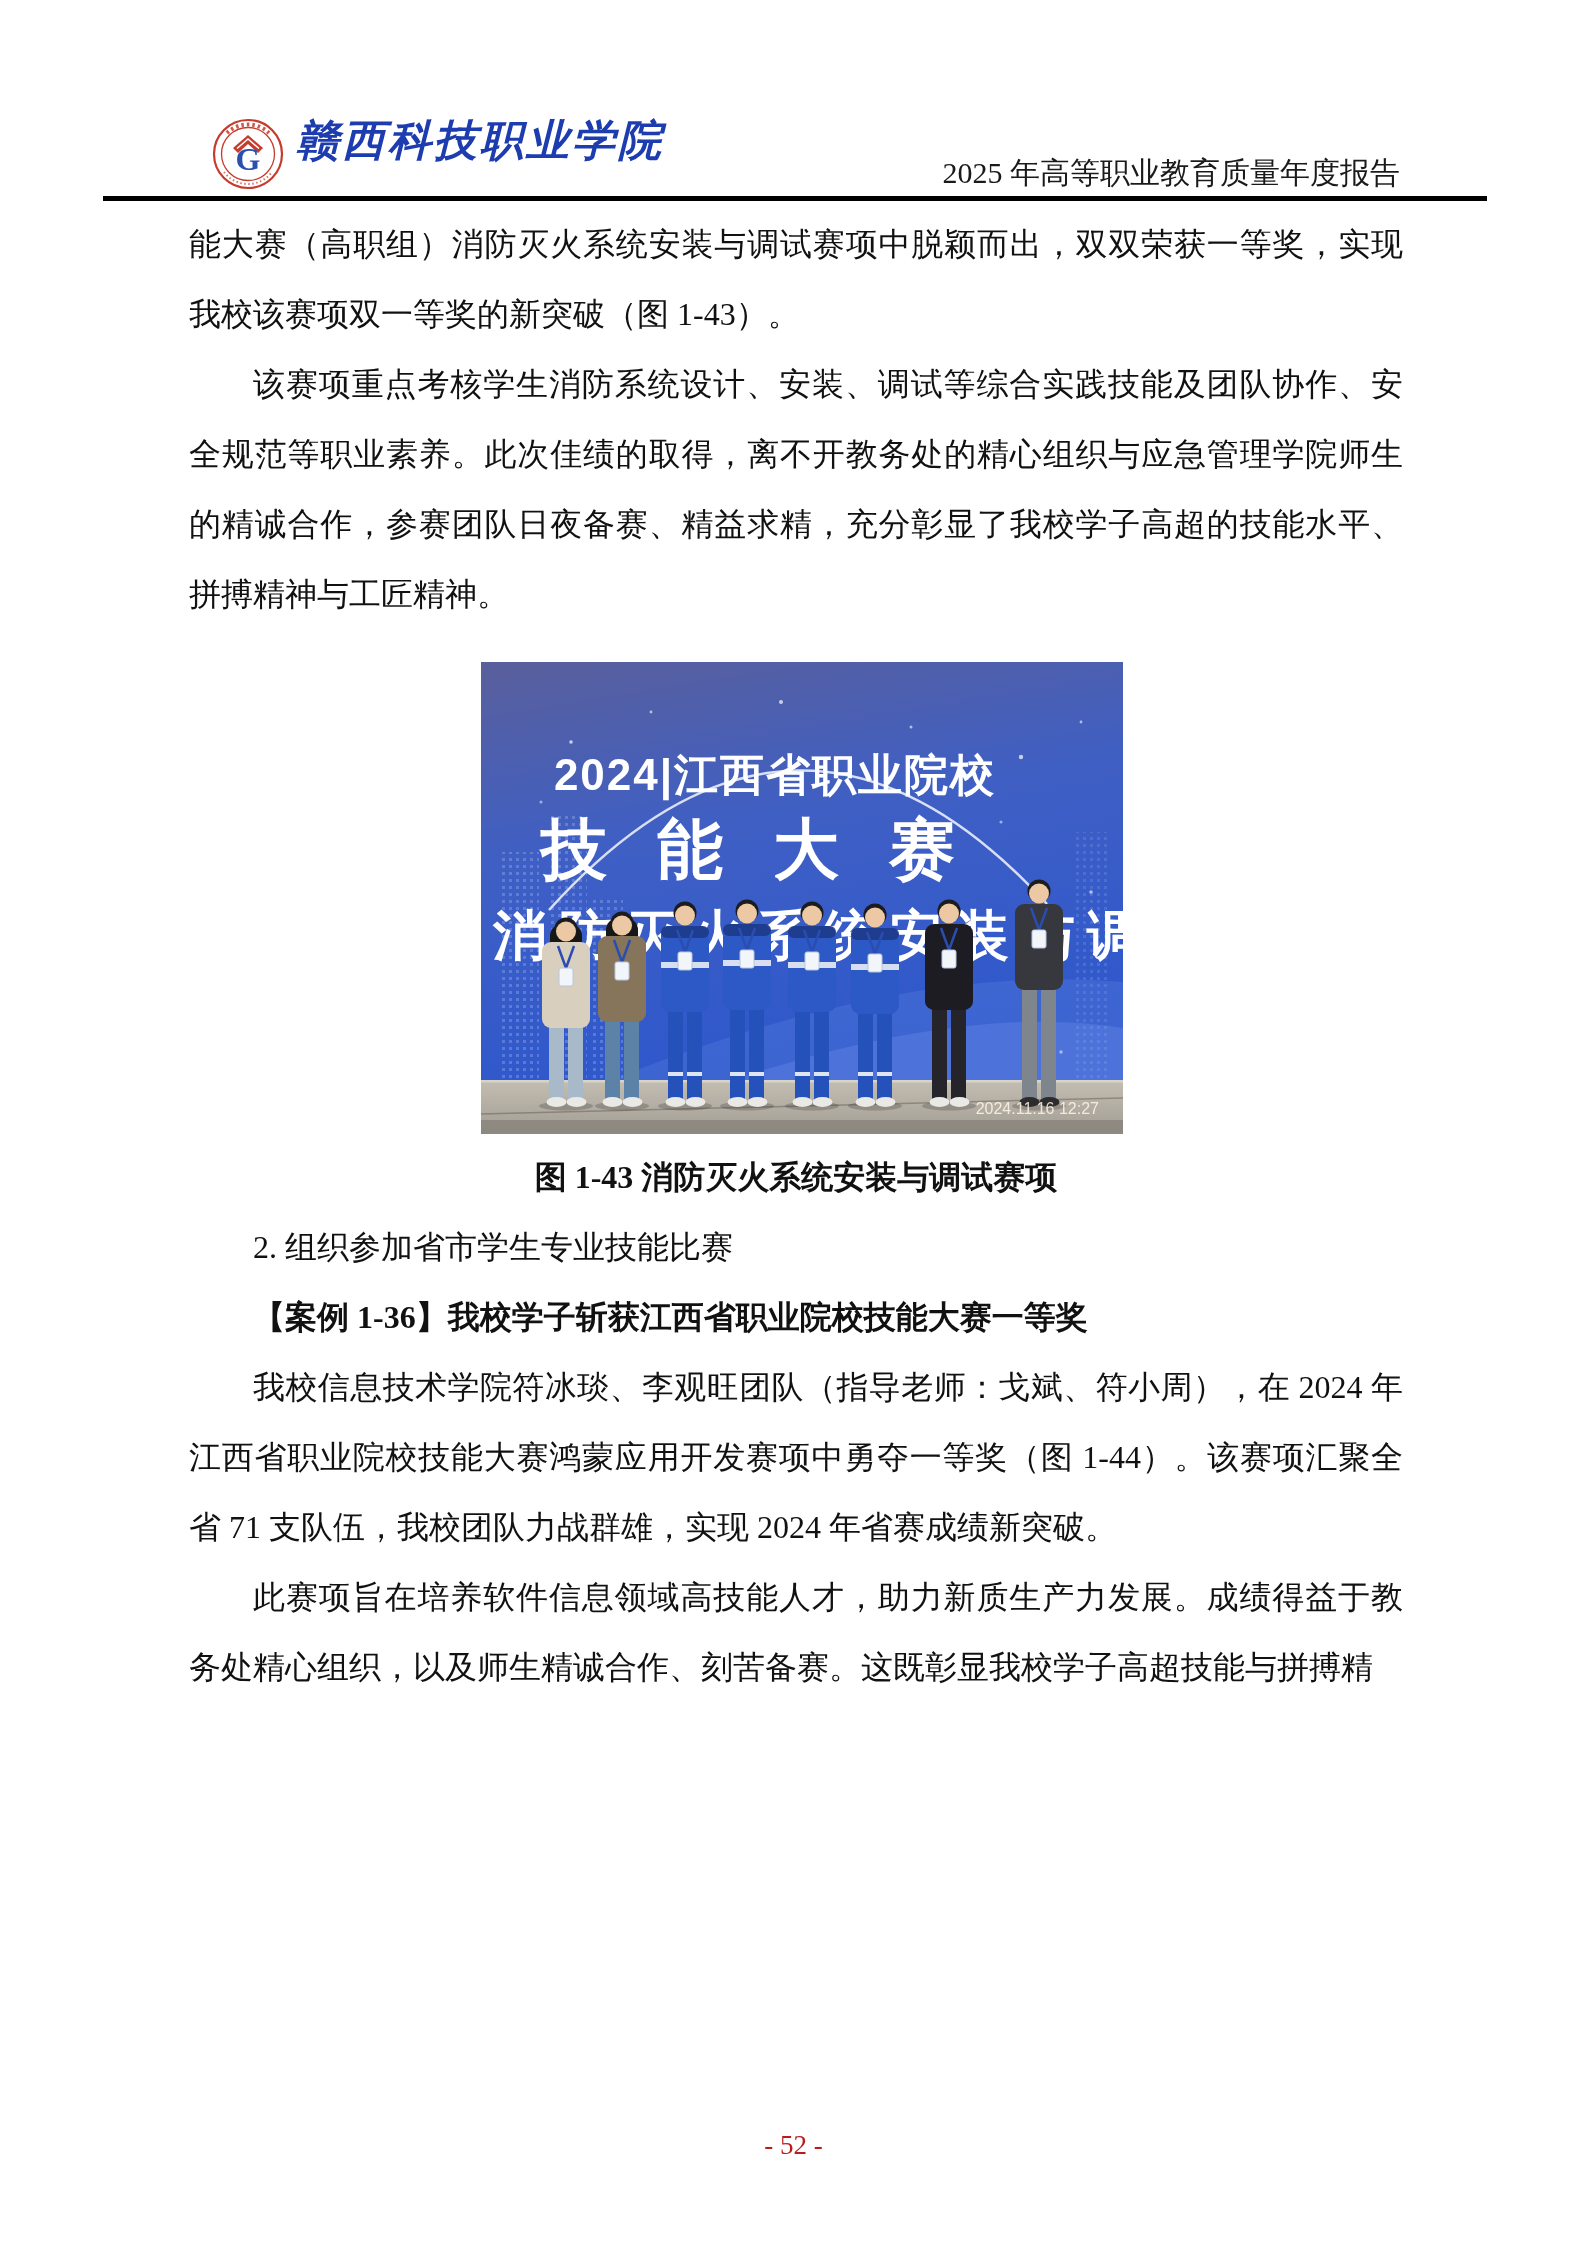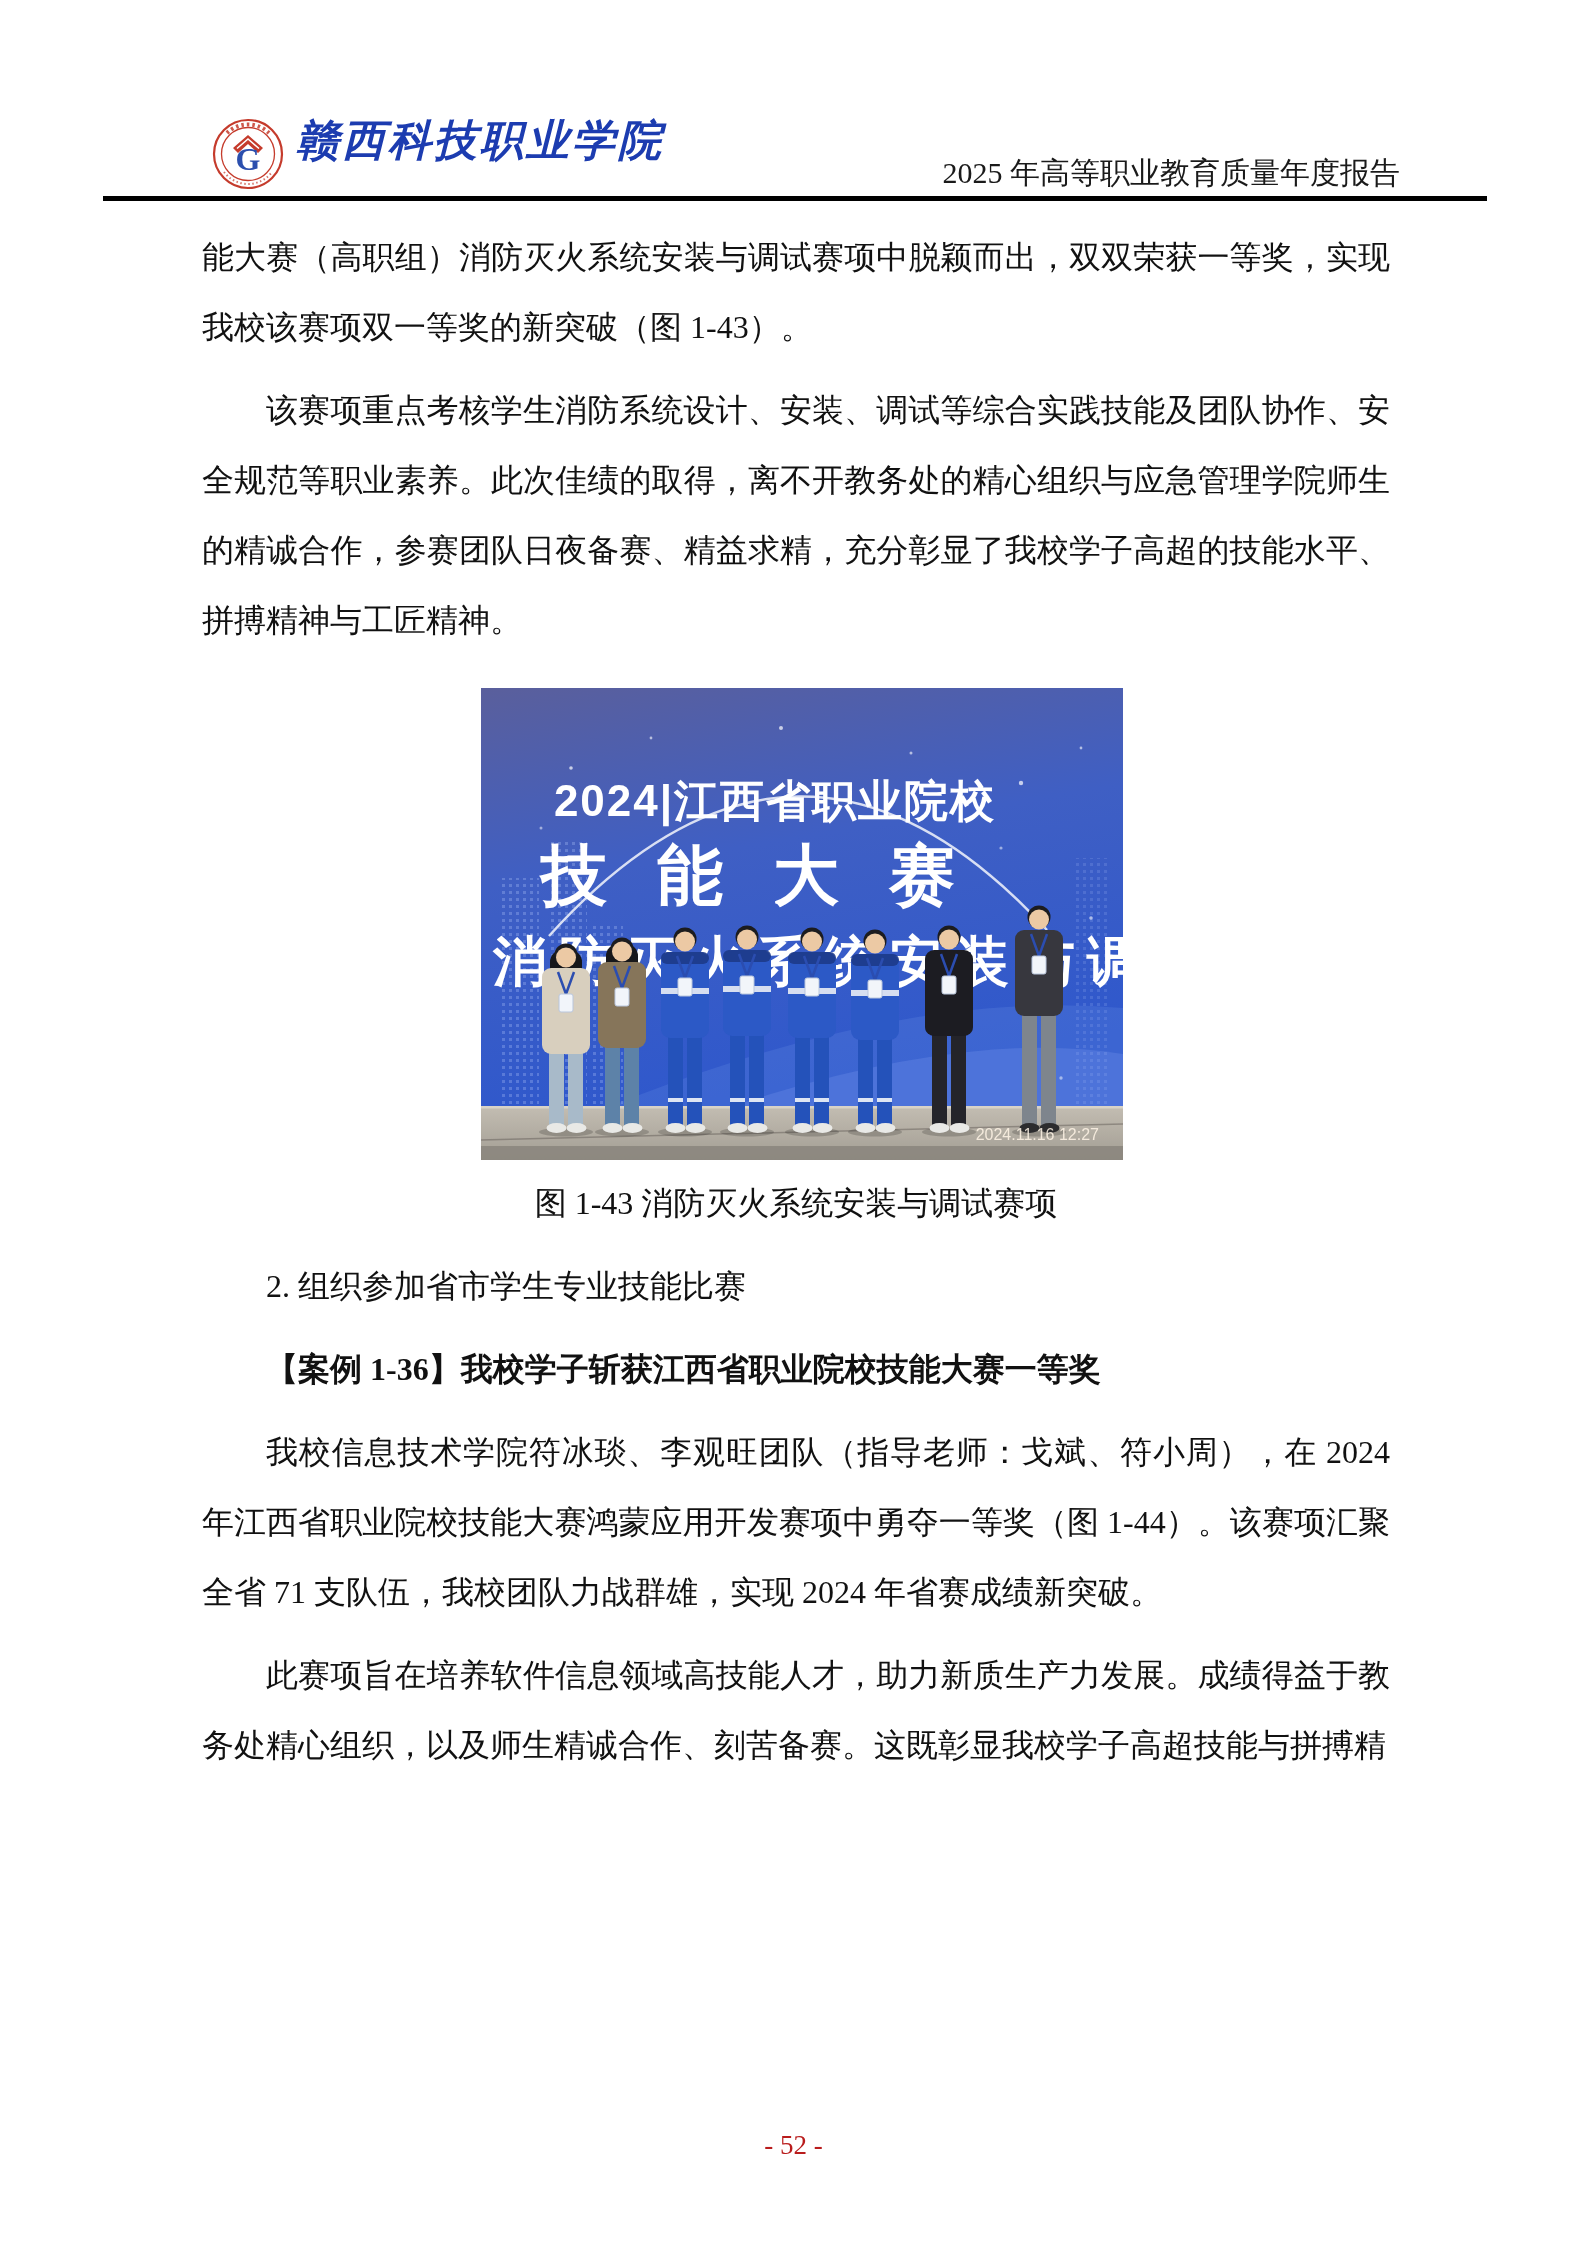--- a/index.html
+++ b/index.html
@@ -25,24 +25,24 @@
   .header-rule{
     position:absolute;left:103px;top:196px;
     width:1384px;height:5px;background:#000;
   }
   
   .body-flow{
     position:absolute;left:189px;top:209px;width:1214px;
     font-size:32px;line-height:70px;
     text-align:justify;text-align-last:left;
   }
-  .para{margin:13px;}
+  .para{margin:0;}
   .indent{text-indent:64px;}
   .bold{font-weight:bold;}
-  .caption{margin:8px 0 0 0;text-align:center;text-align-last:center;font-weight:normal;}
+  .caption{margin:8px 0 0 0;text-align:center;text-align-last:center;font-weight:bold;}
   
   .photo-wrap{
     width:642px;height:472px;
     margin:33px auto 0 auto;
     transform:translateX(6px);
     position:relative;
   }
   .photo-wrap svg{display:block;}
   
   .footer{

